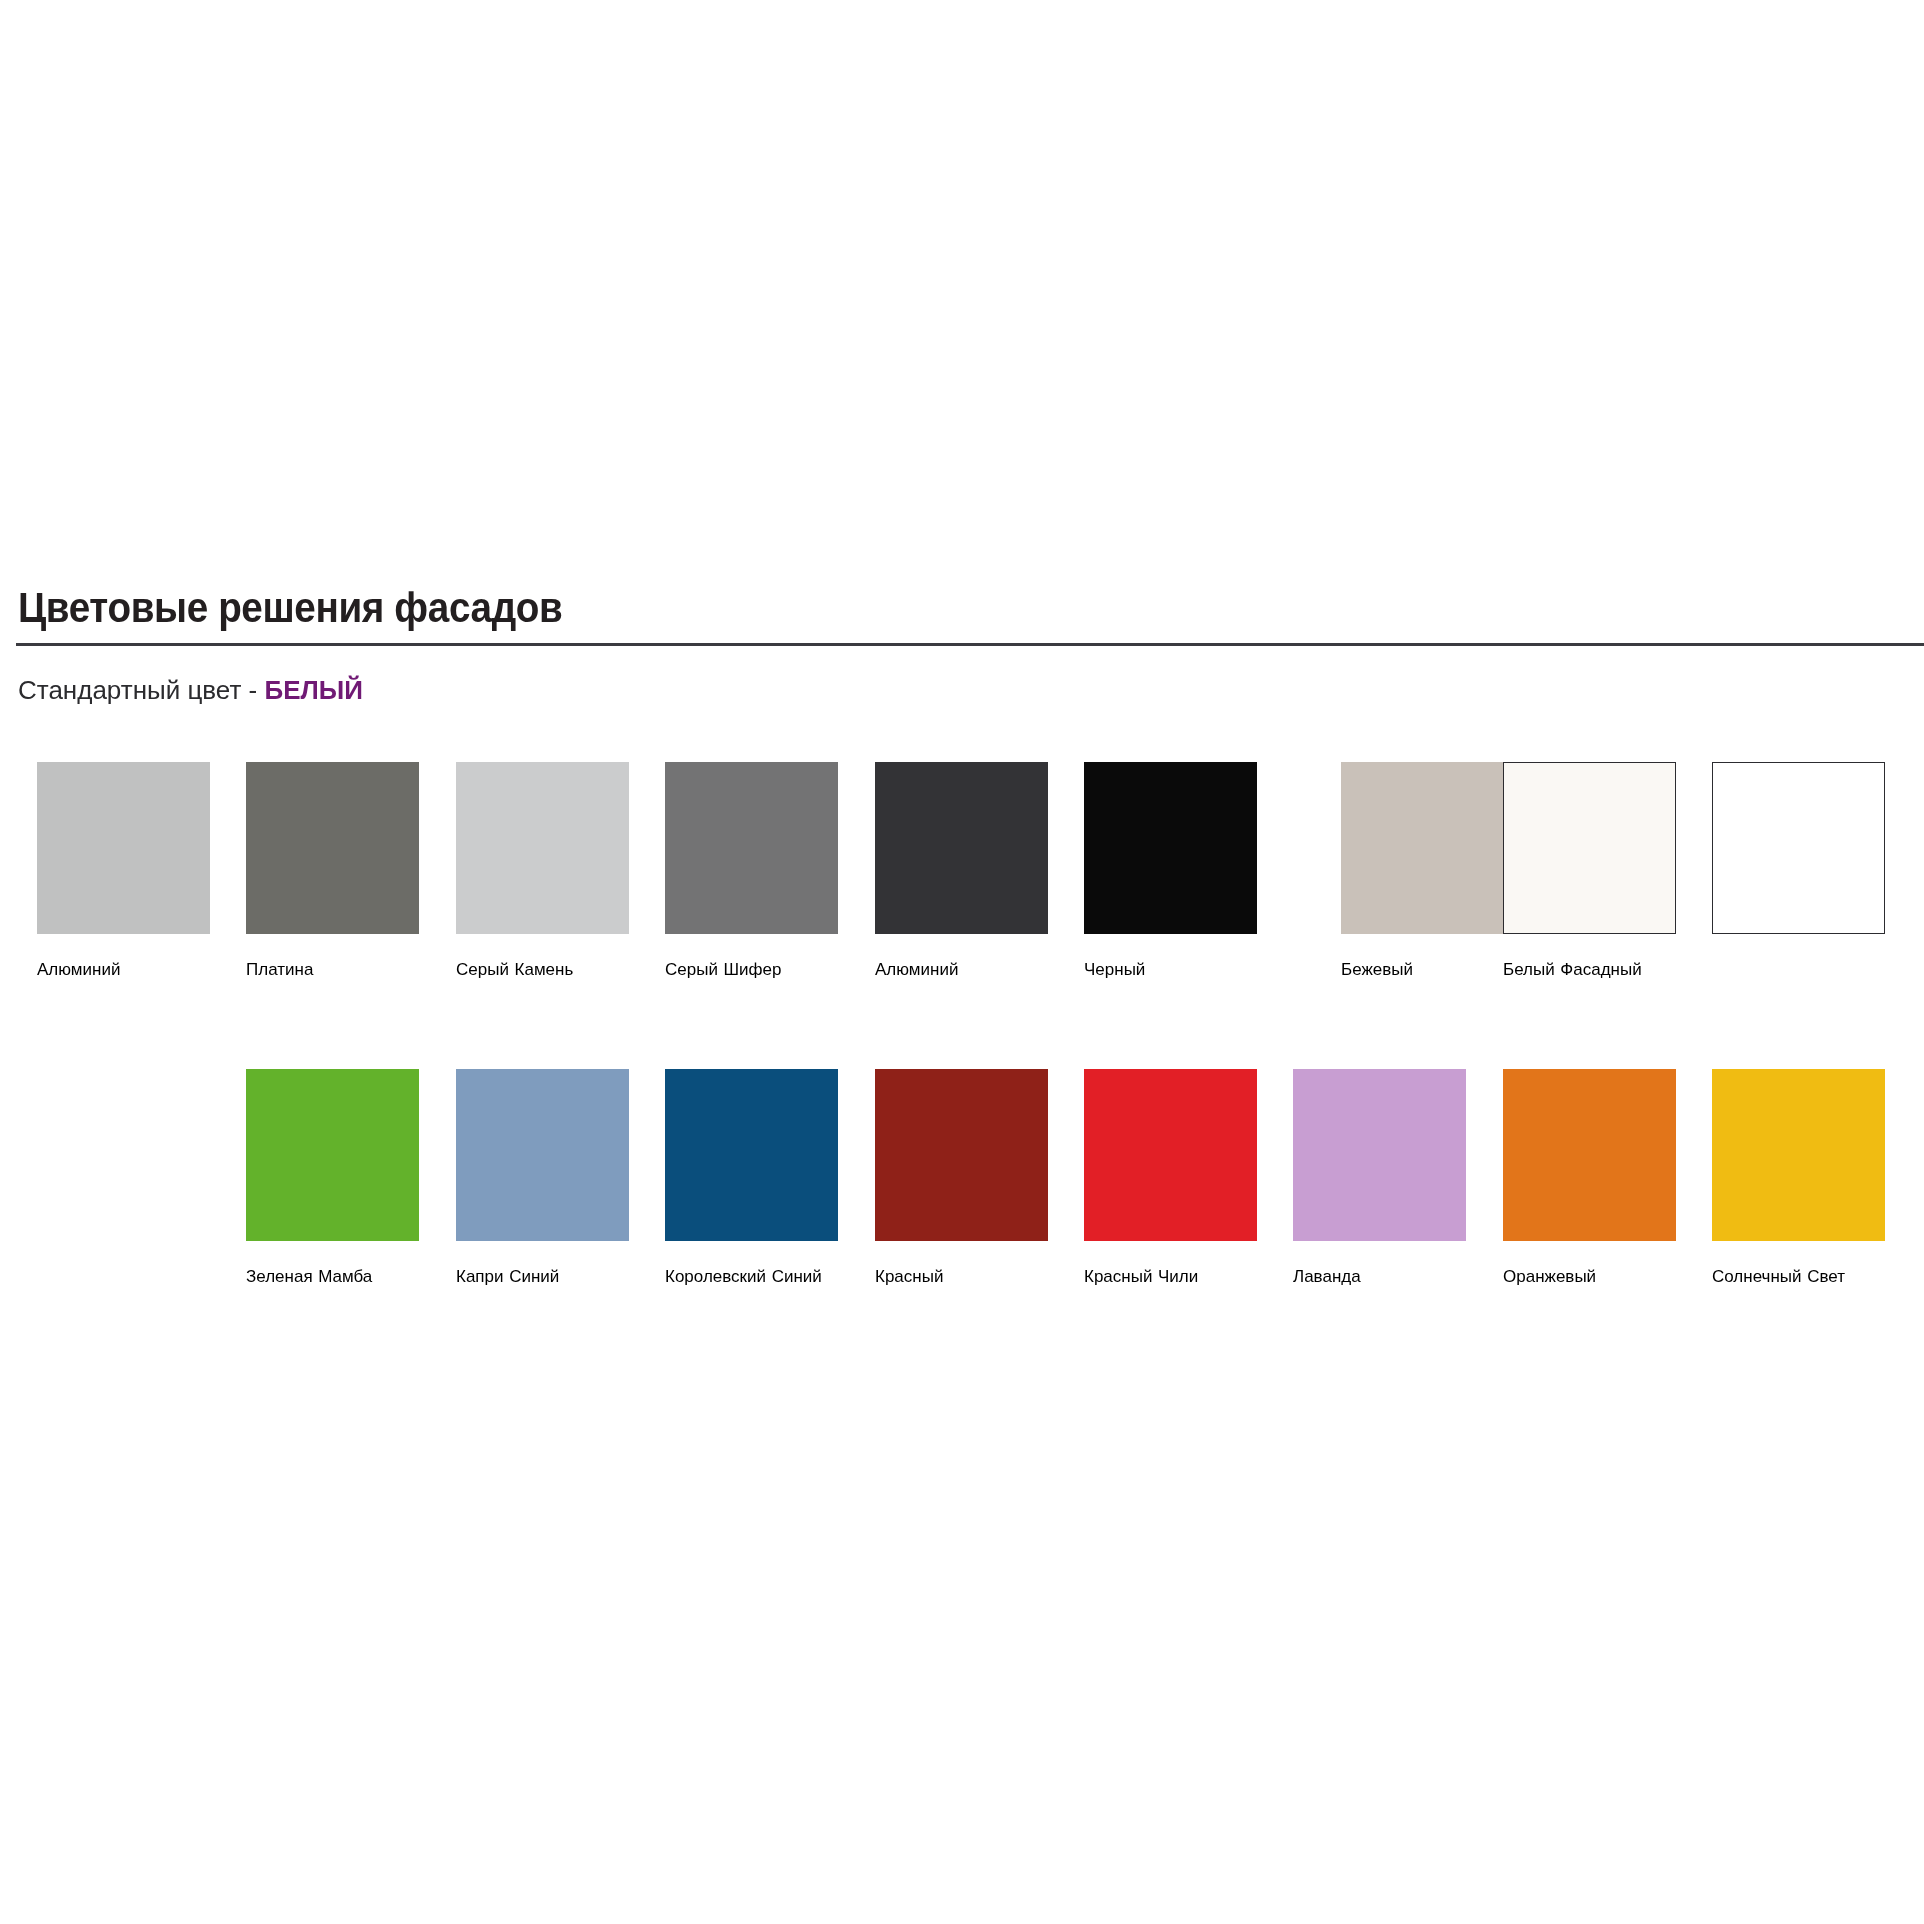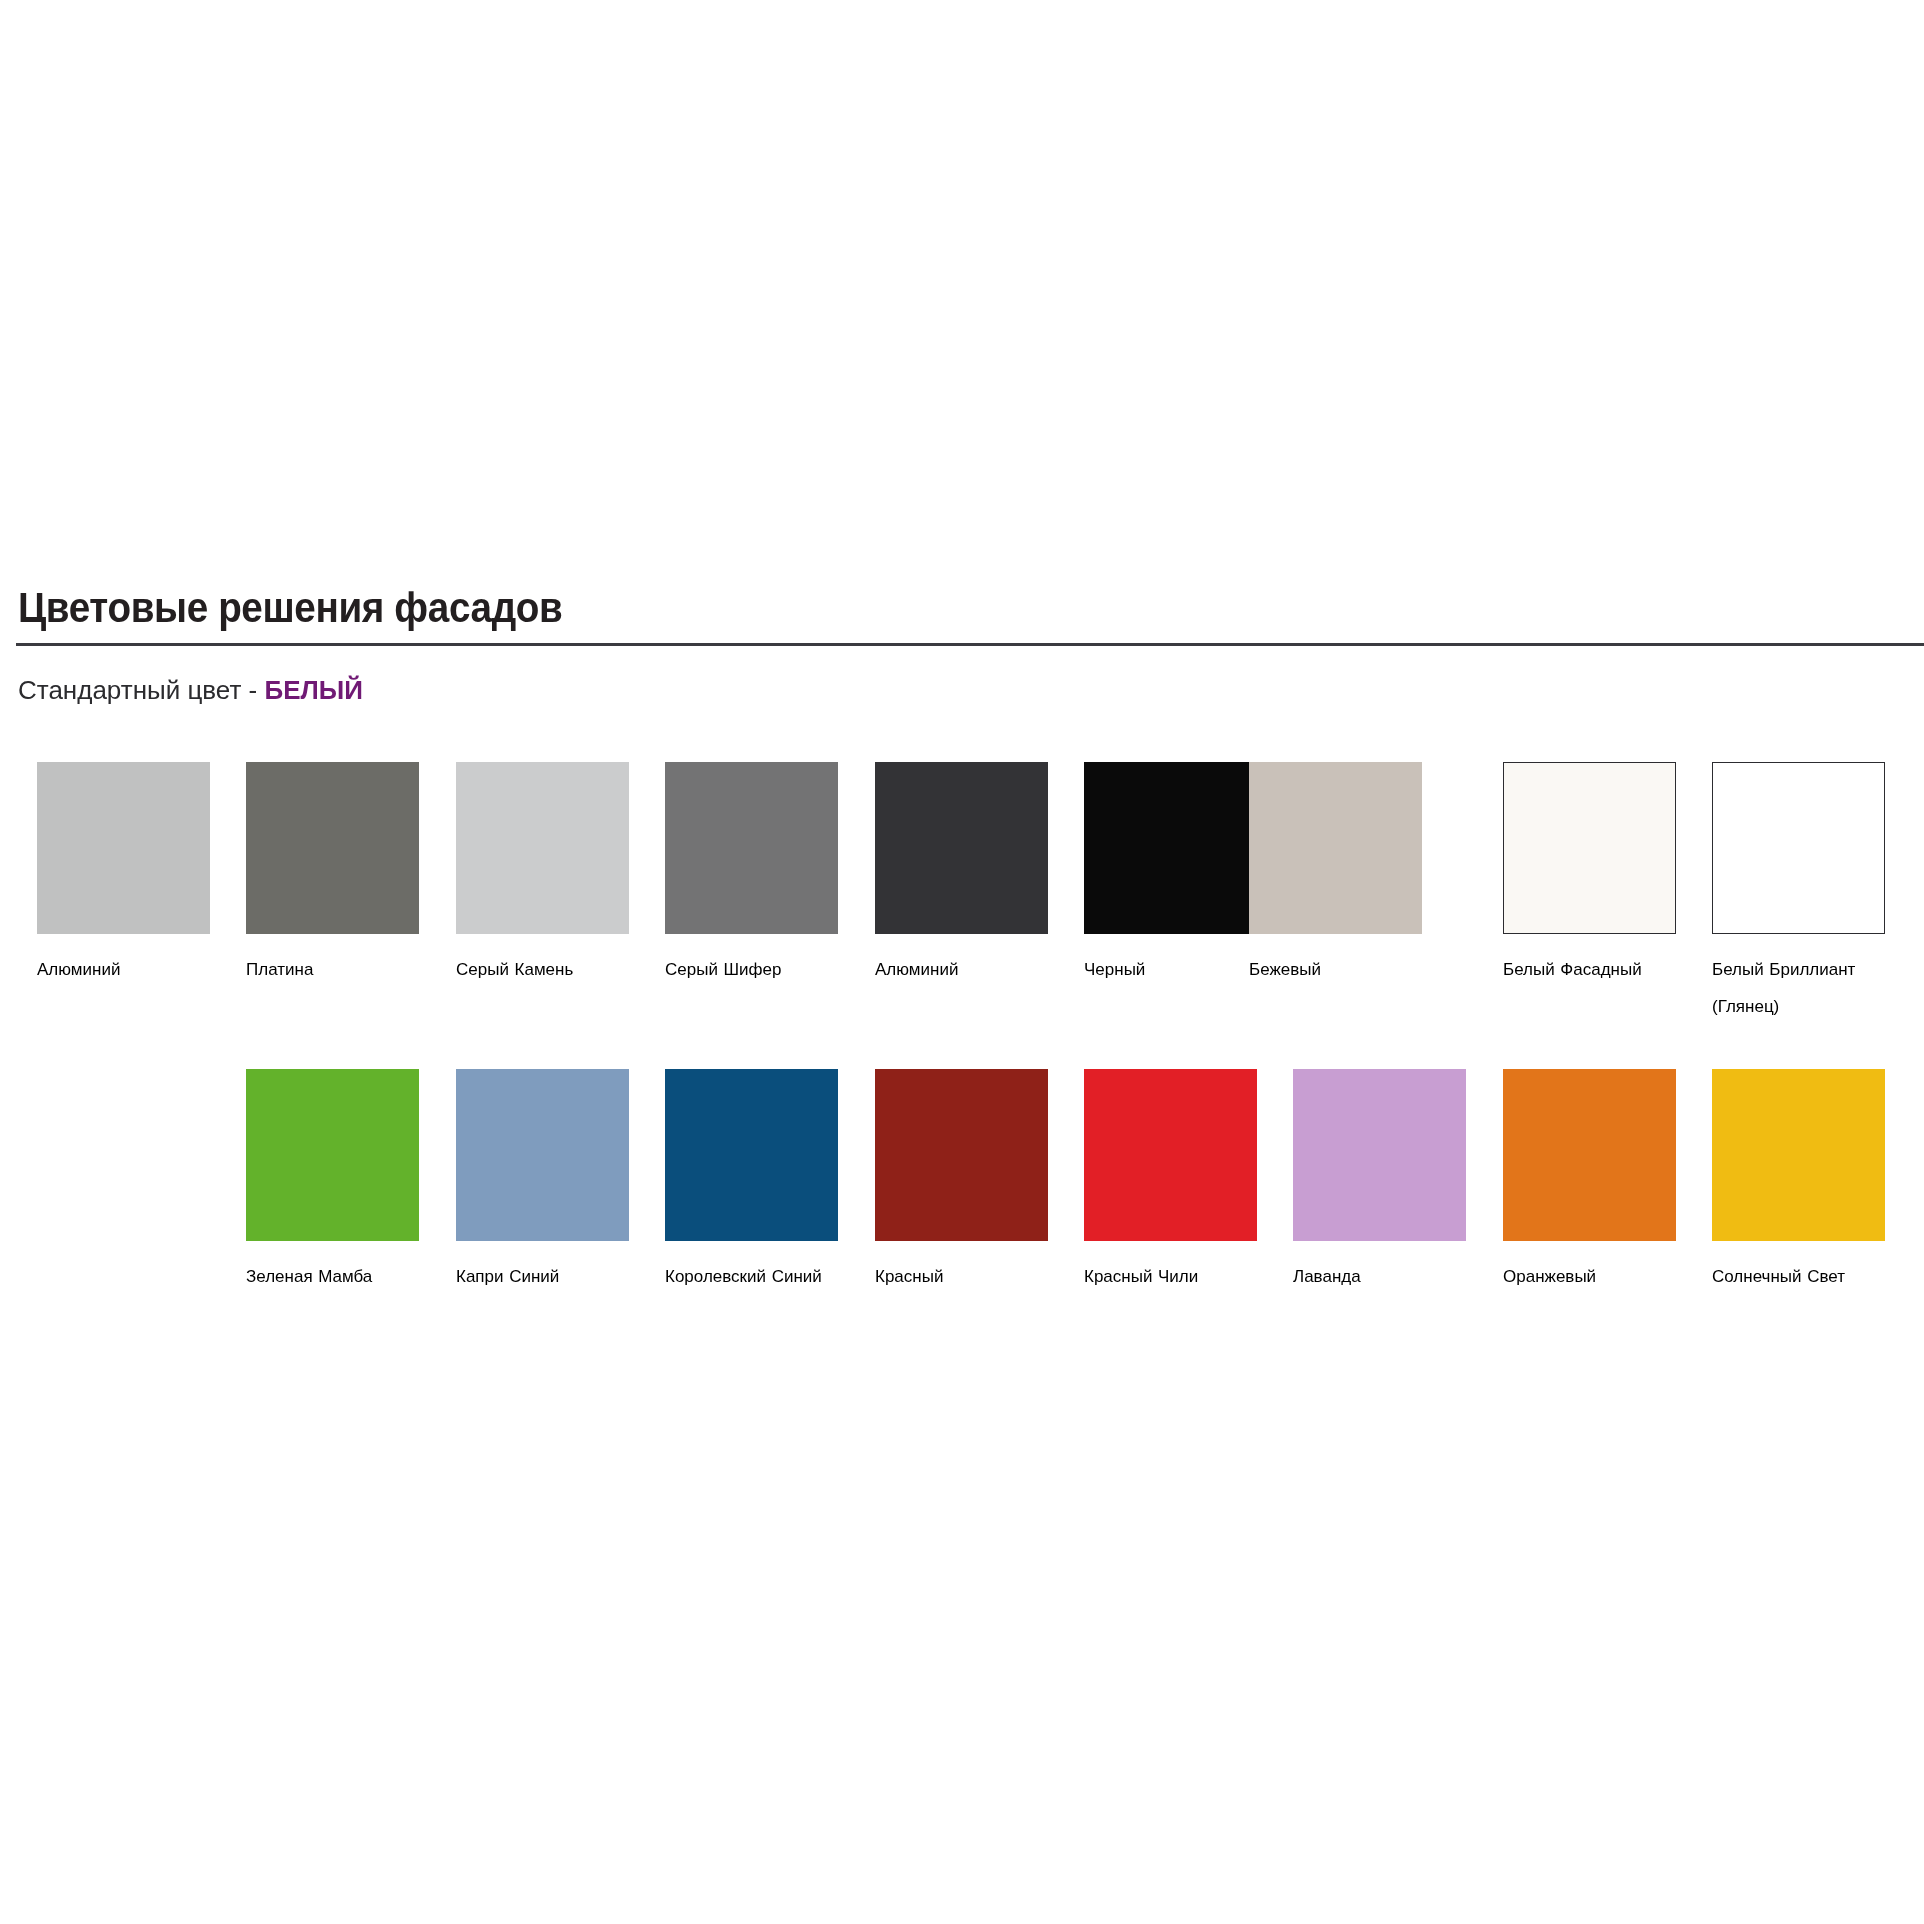--- a/index.html
+++ b/index.html
@@ -132,31 +132,30 @@
           <div class="swatch-label">Серый Шифер</div>
         </div>
         <div class="swatch-cell" style="left: 838px;">
           <div class="swatch-chip" style="background: rgb(51, 51, 54);"></div>
           <div class="swatch-label">Алюминий</div>
         </div>
         <div class="swatch-cell" style="left: 1047px;">
           <div class="swatch-chip" style="background: rgb(10, 10, 10);"></div>
           <div class="swatch-label">Черный</div>
         </div>
-        <div class="swatch-cell" style="left: 1212px;">
+        <div class="swatch-cell" style="left: 1304px;">
           <div class="swatch-chip" style="background: rgb(201, 193, 185);"></div>
           <div class="swatch-label">Бежевый</div>
         </div>
         <div class="swatch-cell" style="left: 1466px;">
           <div class="swatch-chip bordered" style="background: rgb(250, 248, 244);"></div>
           <div class="swatch-label">Белый Фасадный</div>
         </div>
         <div class="swatch-cell" style="left: 1675px;">
           <div class="swatch-chip bordered" style="background: rgb(255, 255, 255);"></div>
-          <div class="swatch-label">Белый Бриллиант (Глянец)</div>
         </div>
       </div>
       <div class="swatch-row">
         <div class="swatch-cell" style="left: 209px;">
           <div class="swatch-chip" style="background: rgb(99, 178, 43);"></div>
           <div class="swatch-label">Зеленая Мамба</div>
         </div>
         <div class="swatch-cell" style="left: 419px;">
           <div class="swatch-chip" style="background: rgb(127, 156, 190);"></div>
           <div class="swatch-label">Капри Синий</div>

